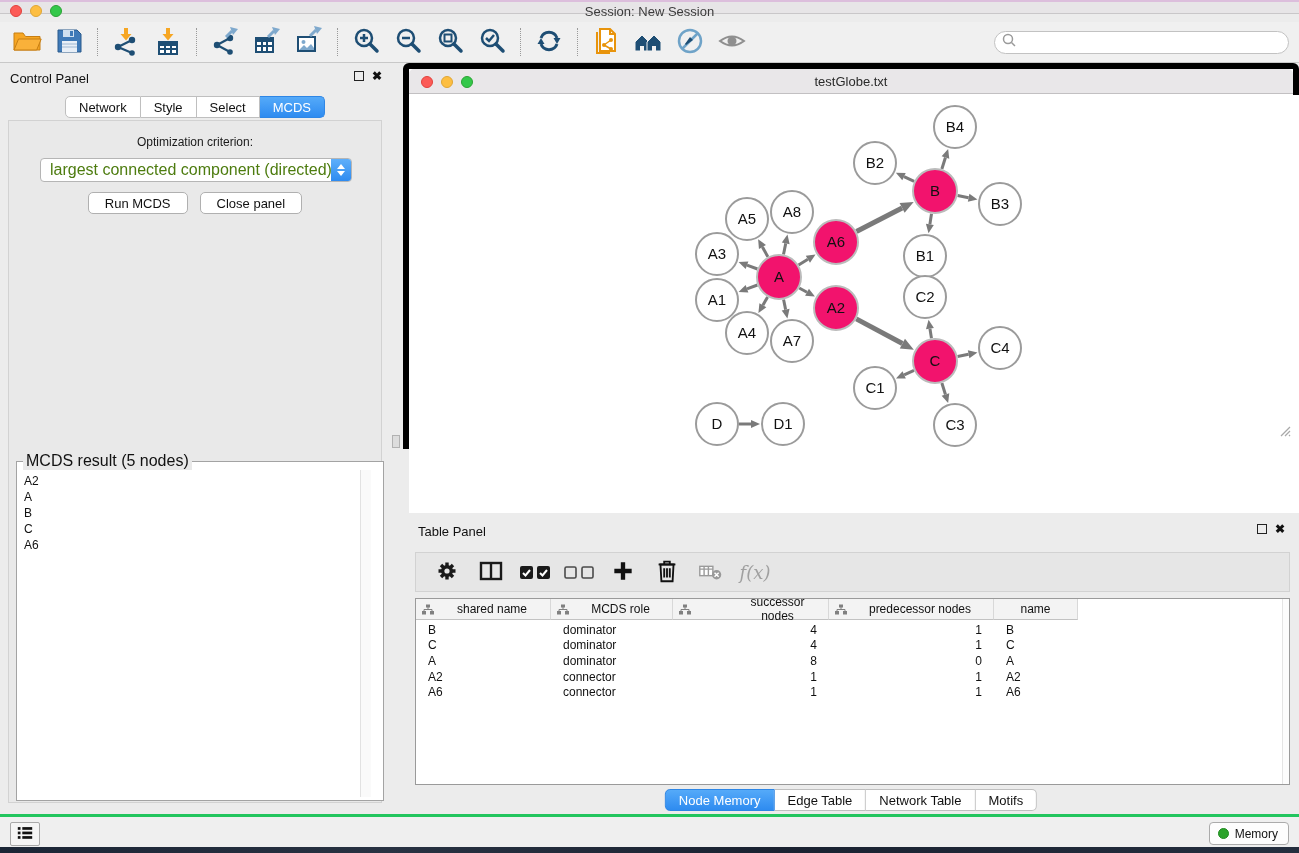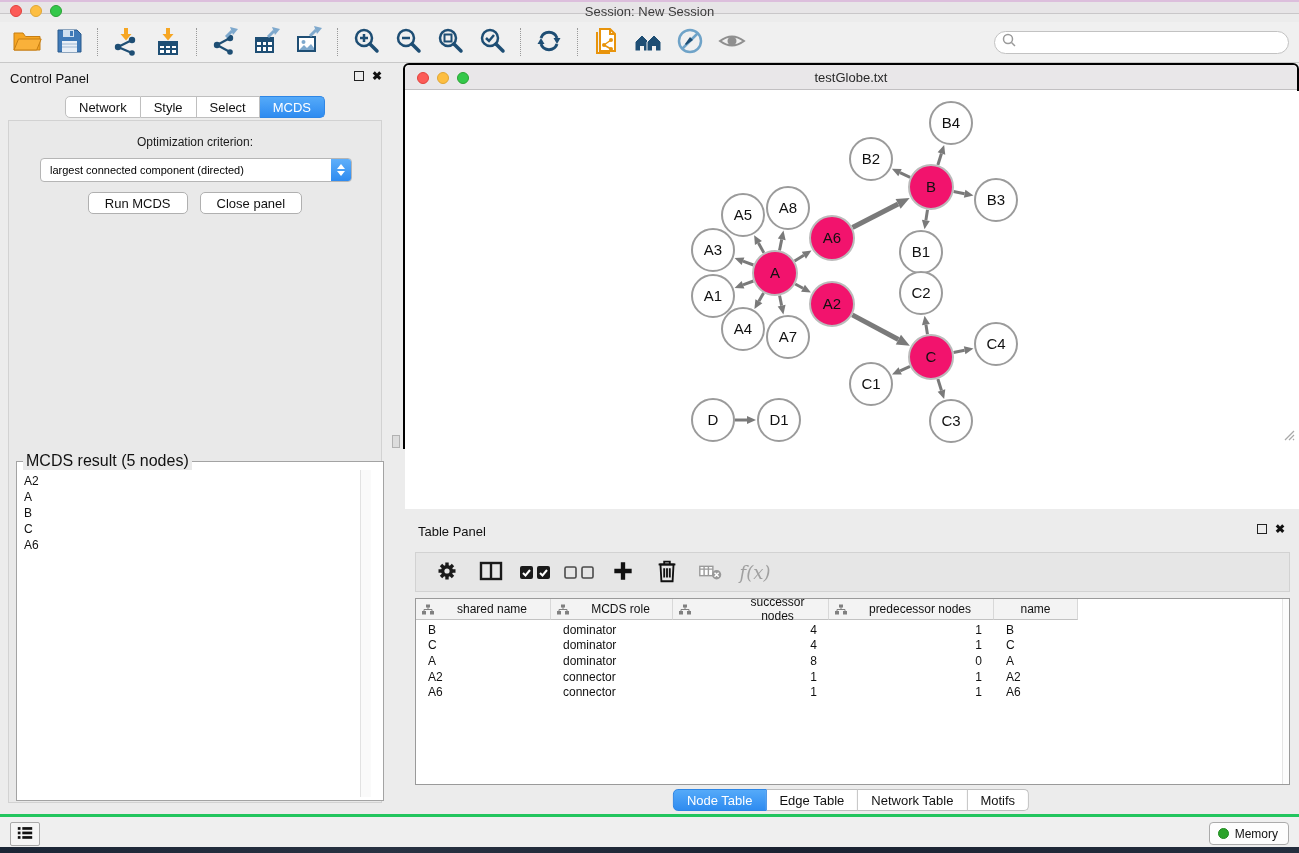--- a/index.html
+++ b/index.html
@@ -43,21 +43,21 @@
     background:#fff; border:1px solid #BFBFBF; border-left:none; font-size:13px; color:#111; cursor:default; }
   .seg:first-child { border-left:1px solid #BFBFBF; border-radius:5px 0 0 5px; }
   .seg:last-child { border-radius:0 5px 5px 0; }
   .seg.active { background:linear-gradient(#55AAF9,#2E8BF0); border-color:#2E86E5; color:#fff; }
 
   .cp-body { position:absolute; left:8px; top:57px; width:374px; height:683px;
     background:#E9E9E9; border:1px solid #D2D2D2; }
   .opt-label { position:absolute; left:0; width:100%; top:14px; text-align:center; font-size:12px; }
   .criterion { position:absolute; left:31px; top:37px; width:312px; height:24px; background:#fff;
     border:1px solid #B5B5B5; border-radius:4px; display:flex; align-items:center; }
-  .criterion .ctext { flex:1; font-size:11px; padding-left:9px; color:#000000; white-space:nowrap; overflow:hidden; }
+  .criterion .ctext { flex:1; font-size:16px; padding-left:9px; color:#4d7c0f; white-space:nowrap; overflow:hidden; }
   .stepper { width:20px; height:22px; background:linear-gradient(#5FAFFA,#2E8BF0); border-radius:0 3px 3px 0;
     display:flex; flex-direction:column; align-items:center; justify-content:center; gap:2px; }
   .stepper .up { width:0; height:0; border-left:4px solid transparent; border-right:4px solid transparent; border-bottom:5px solid #fff; }
   .stepper .dn { width:0; height:0; border-left:4px solid transparent; border-right:4px solid transparent; border-top:5px solid #fff; }
   .btnrow { position:absolute; top:71px; left:0; width:100%; display:flex; justify-content:center; gap:12px; }
   .mac-btn { height:22px; padding:0 16px; background:#fff; border:1px solid #B0B0B0; border-radius:5px;
     font-size:13px; color:#111; cursor:default; }
 
   fieldset.result { position:absolute; left:7px; top:331px; width:368px; height:349px;
     border:1px solid #A3A3A3; background:#fff; padding:3px 2px 2px 4px; }
@@ -67,21 +67,21 @@
   .result-scroll { position:absolute; top:15px; right:2px; bottom:2px; width:11px;
     background:#FAFAFA; border-left:1px solid #E2E2E2; }
 
   
   .splitter { position:absolute; left:390px; top:0; width:13px; height:751px; }
   .splitter .grip { position:absolute; left:2px; top:372px; width:8px; height:13px;
     background:#DDDDDD; border:1px solid #B2B2B2; }
 
   
   .network-window { position:absolute; left:403px; top:0; width:896px; height:386px;
-    border:2px solid #000000; border-radius:6px 6px 0 0; background:#fff; }
+    border:6px solid #000000; border-radius:6px 6px 0 0; background:#fff; }
   .nw-titlebar { position:absolute; left:0; top:0; width:100%; height:25px; background:#E9E7E9;
     border-bottom:1px solid #C2C0C2; border-radius:5px 5px 0 0; }
   .nw-title { position:absolute; left:0; right:0; top:5px; text-align:center; font-size:13px; color:#2A2A2A; }
   .nw-canvas { position:absolute; left:0; top:26px; width:894px; height:418px; background:#fff; }
   .resize-grip { position:absolute; right:2px; bottom:2px; }
 
   
   .table-panel { position:absolute; left:403px; top:453px; width:896px; height:298px; }
   .tp-toolbar { position:absolute; left:12px; top:36px; width:875px; height:40px;
     background:#E6E6E6; border:1px solid #D2D2D2; display:flex; align-items:center; padding-left:14px; gap:10px; }
@@ -662,21 +662,21 @@
             <div class="td" style="width: 135px; text-align: left;">A6</div>
             <div class="td" style="width: 122px; text-align: left;">connector</div>
             <div class="td" style="width: 156px; text-align: right;">1</div>
             <div class="td" style="width: 165px; text-align: right;">1</div>
             <div class="td" style="width: 84px; text-align: left;">A6</div>
           </div>
         </div>
       <div class="tscroll"></div>
     </div>
     <div class="segwrap" style="top:273px; left:50%; transform:translateX(-50%);">
-        <div class="seg active">Node Table</div>
+        <div class="seg active">Node Memory</div>
         <div class="seg">Edge Table</div>
         <div class="seg">Network Table</div>
         <div class="seg">Motifs</div>
       </div>
   </div>
 </div>
 
 <div class="statusbar">
   <button class="listbtn">
       <span><svg width="18" height="15" viewBox="0 0 20 16">

